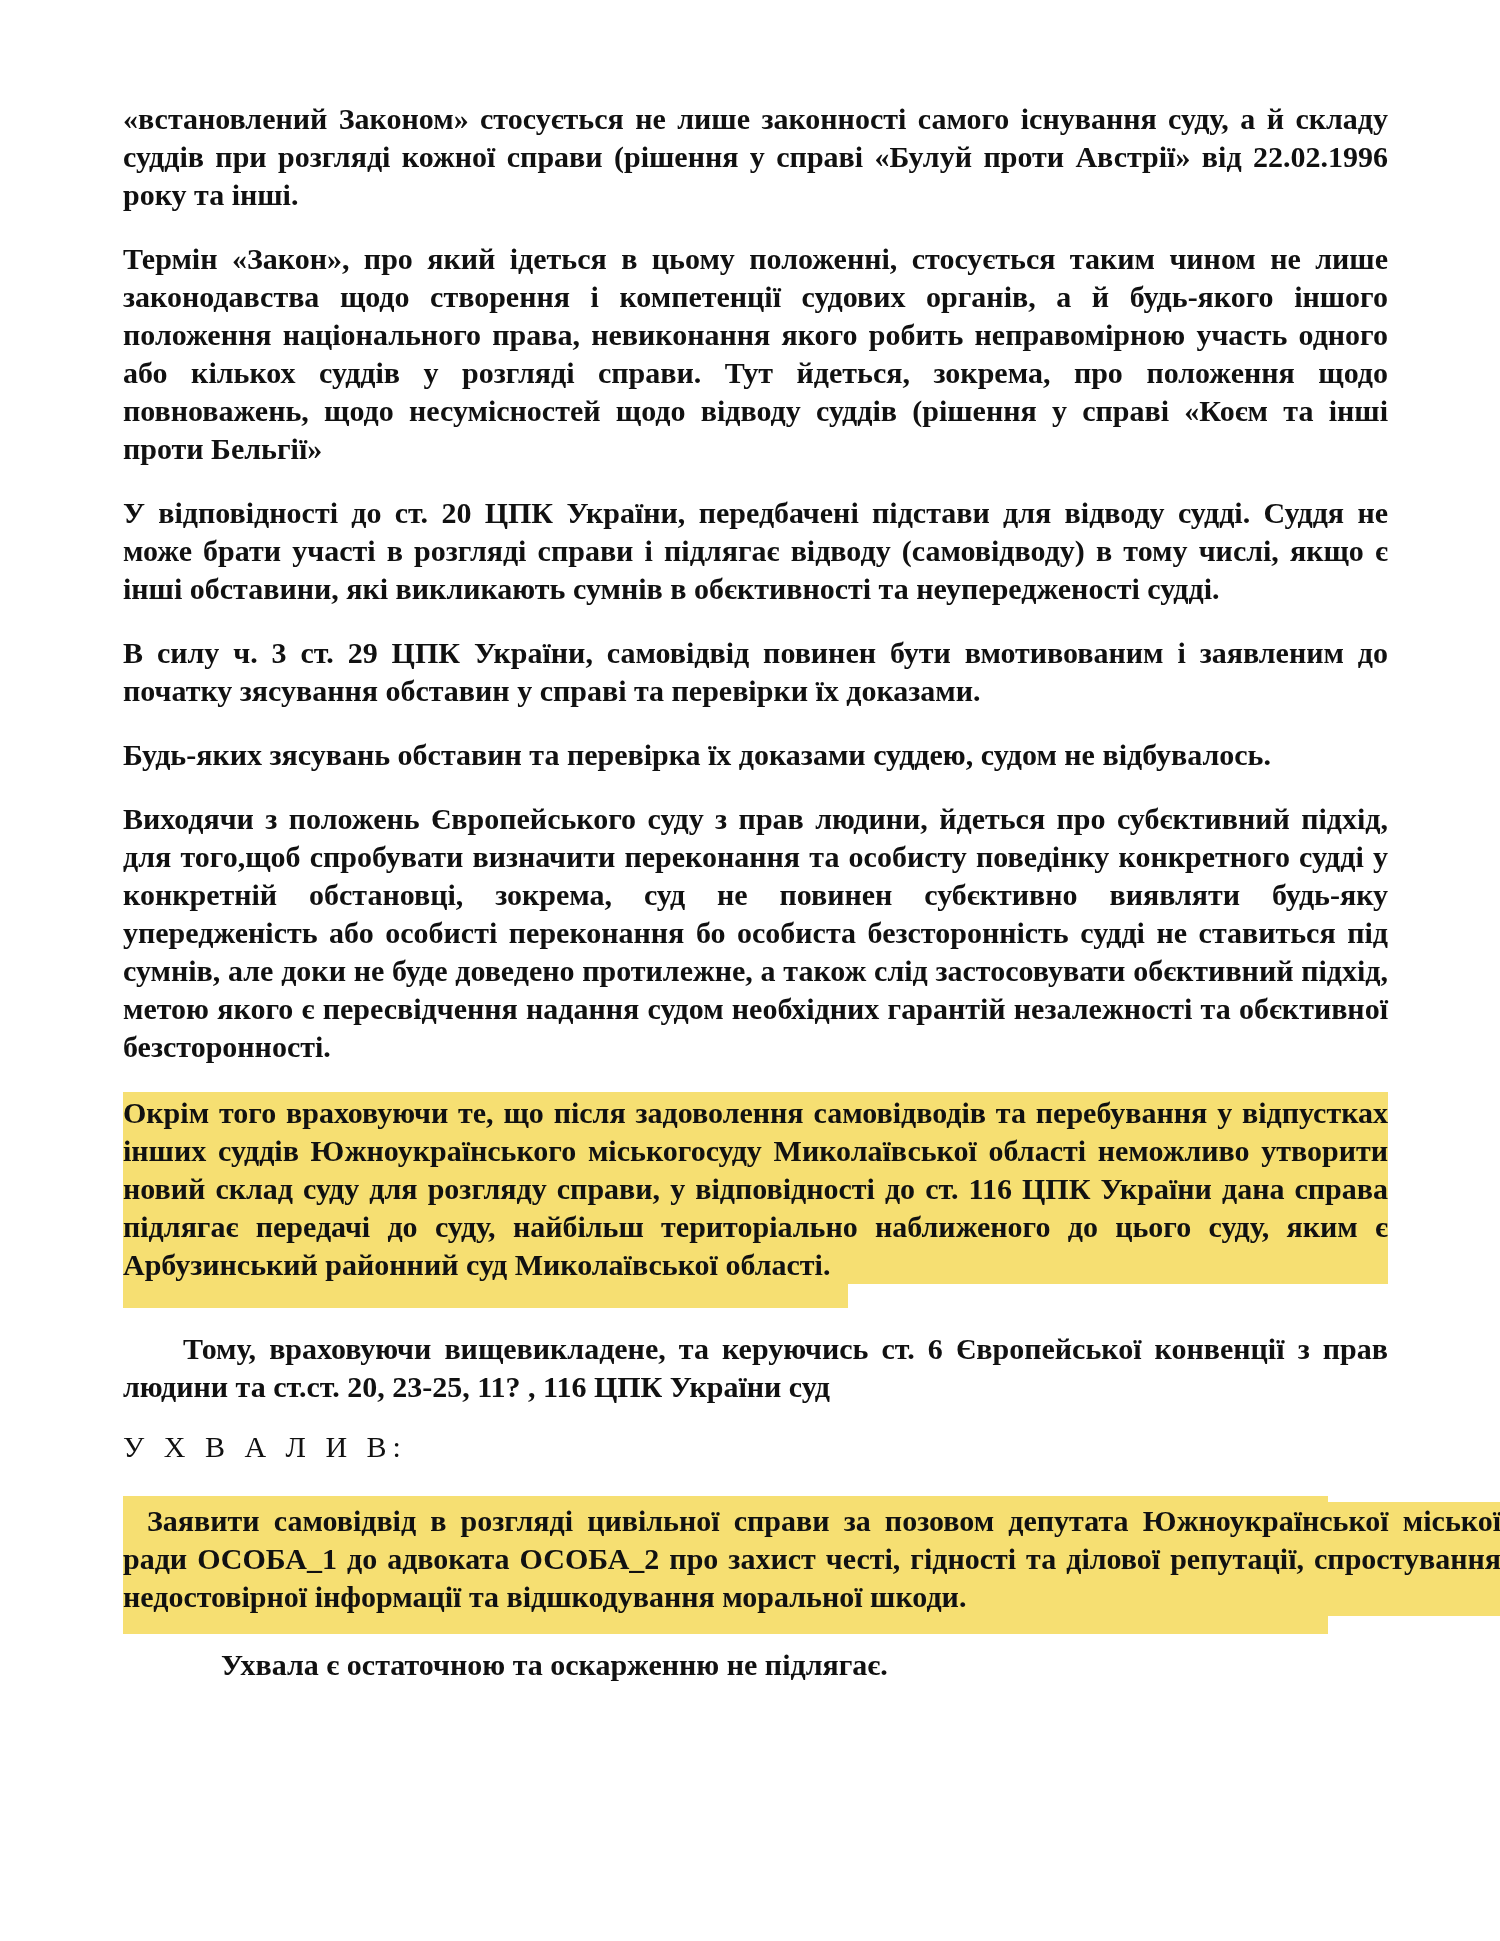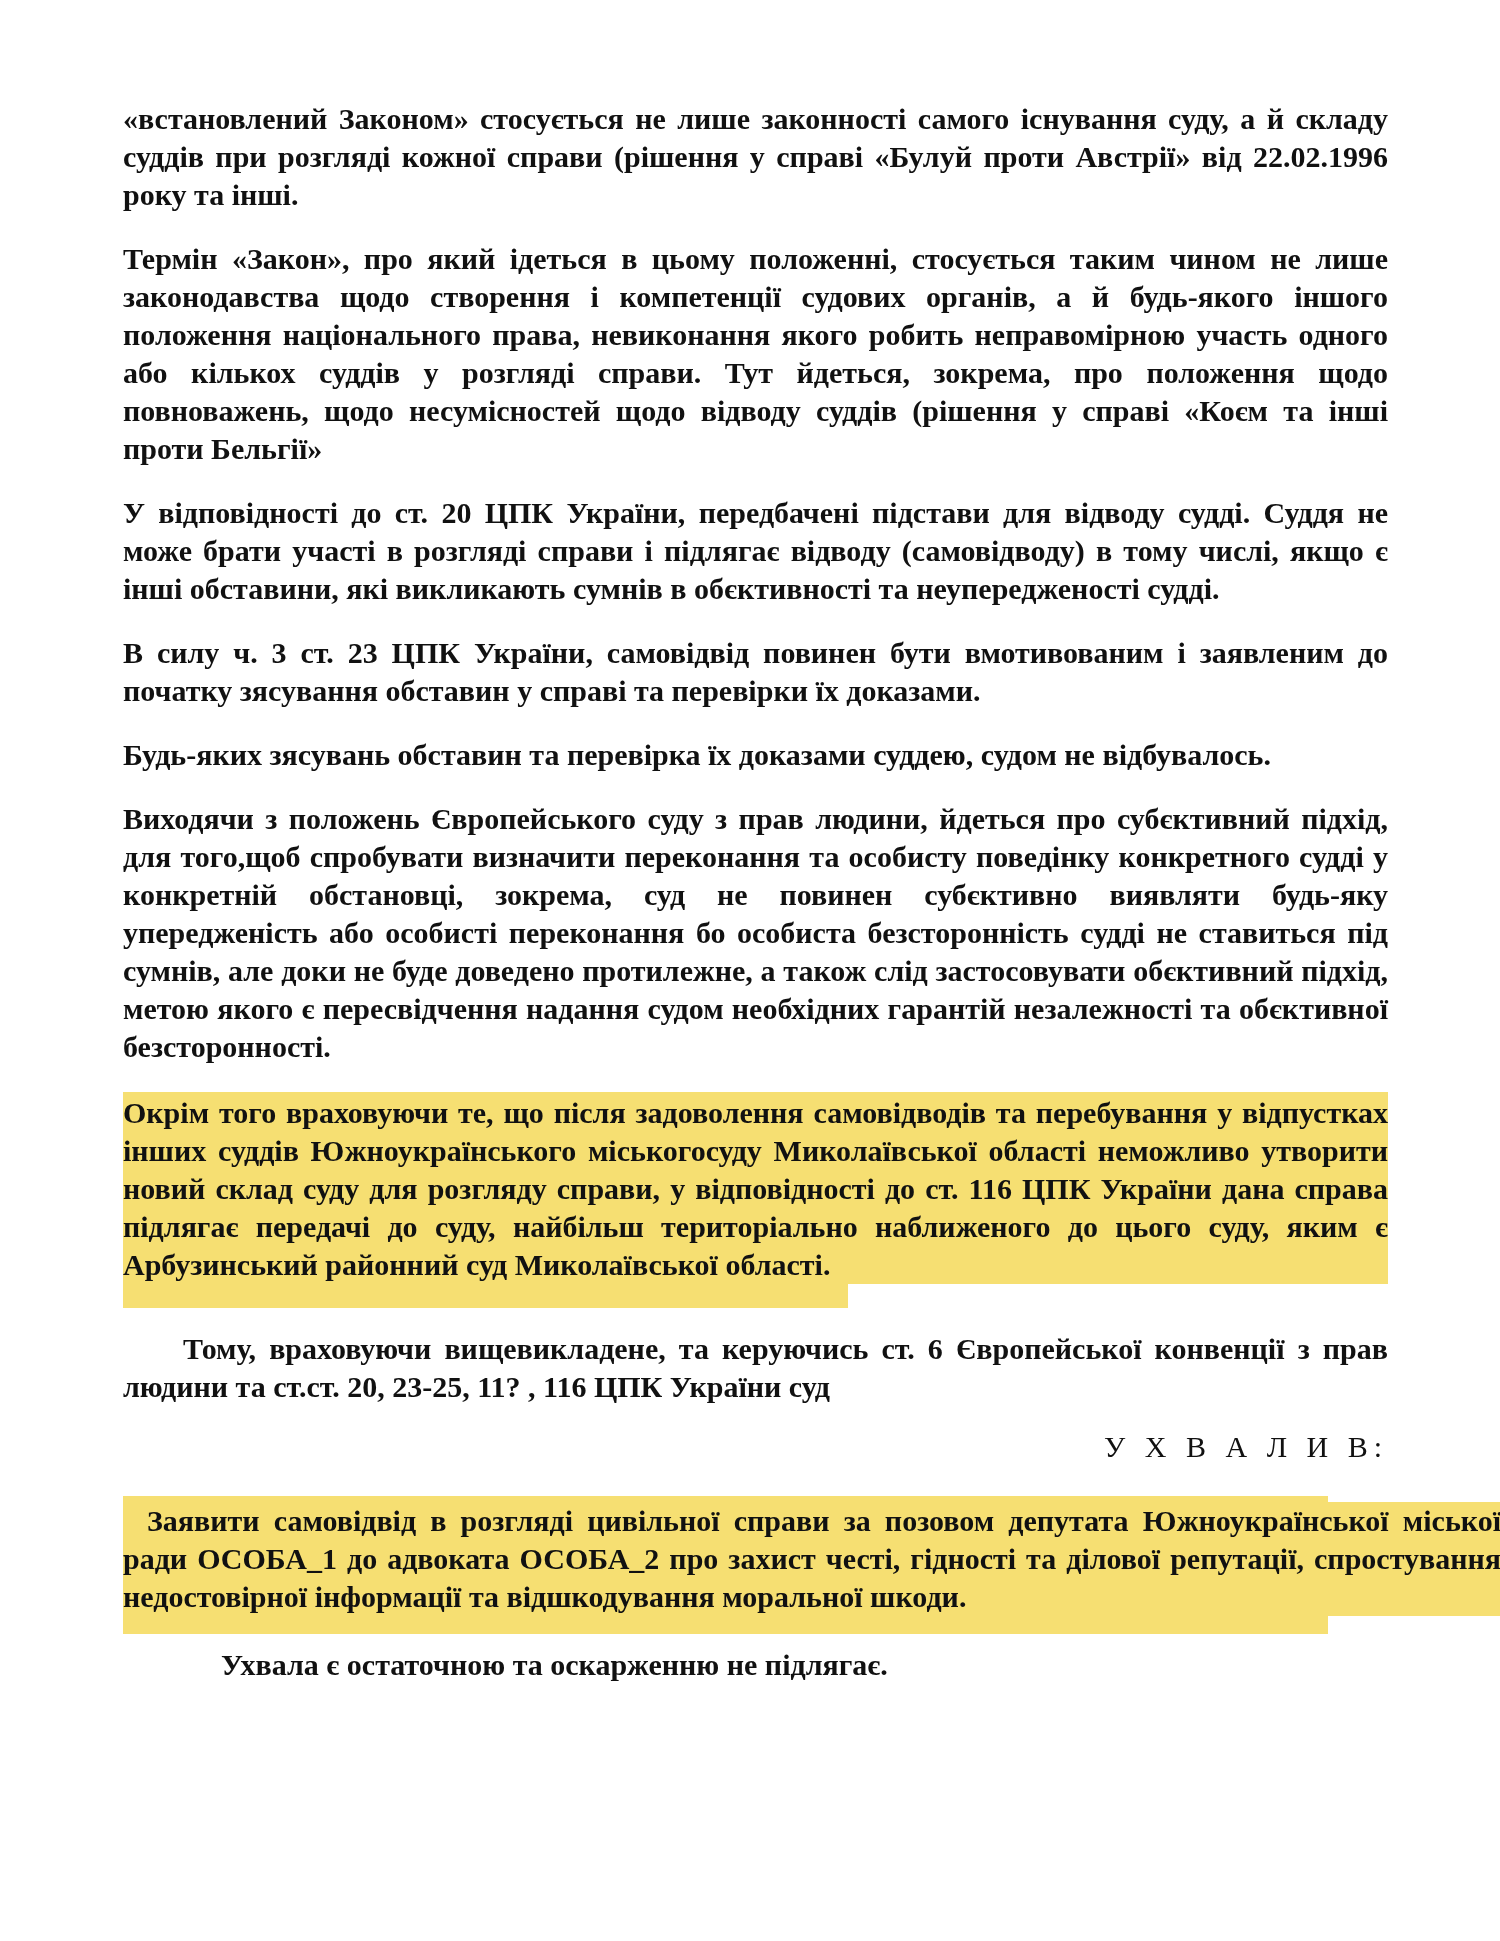--- a/index.html
+++ b/index.html
@@ -9,30 +9,30 @@
       font-family: "Liberation Serif", "DejaVu Serif", serif;
       font-size: 30px; line-height: 38px; color: #111111;
     }
     .para { margin: 0 0 26px 0; text-align: justify; font-weight: bold; }
     .para.last-left { text-align-last: left; }
     .hl { background: #f6df72; }
     .indent1 { text-indent: 60px; }
     .indent-small { text-indent: 24px; }
     .indent-mid { text-indent: 50px; }
     .indent-big { text-indent: 98px; }
-    .heading { text-align: right; letter-spacing: 6px; margin: 14px 0 30px 0; }
+    .heading { text-align: left; letter-spacing: 6px; margin: 14px 0 30px 0; }
   </style>
 </head>
 <body>
 
 <div class="page">
   <p class="para last-left">«встановлений Законом» стосується не лише законності самого існування суду, а й складу суддів при розгляді кожної справи (рішення у справі «Булуй проти Австрії» від 22.02.1996 року та інші.</p>
   <p class="para last-left">Термін «Закон», про який ідеться в цьому положенні, стосується таким чином не лише законодавства щодо створення і компетенції судових органів, а й будь-якого іншого положення національного права, невиконання якого робить неправомірною участь одного або кількох суддів у розгляді справи. Тут йдеться, зокрема, про положення щодо повноважень, щодо несумісностей щодо відводу суддів (рішення у справі «Коєм та інші проти Бельгії»</p>
   <p class="para last-left">У відповідності до ст. 20 ЦПК України, передбачені підстави для відводу судді. Суддя не може брати участі в розгляді справи і підлягає відводу (самовідводу) в тому числі, якщо є інші обставини, які викликають сумнів в обєктивності та неупередженості судді.</p>
-  <p class="para last-left">В силу ч. 3 ст. 23 ЦПК України, самовідвід повинен бути вмотивованим і заявленим до початку зясування обставин у справі та перевірки їх доказами.</p>
+  <p class="para last-left">В силу ч. 3 ст. 29 ЦПК України, самовідвід повинен бути вмотивованим і заявленим до початку зясування обставин у справі та перевірки їх доказами.</p>
   <p class="para last-left">Будь-яких зясувань обставин та перевірка їх доказами суддею, судом не відбувалось.</p>
   <p class="para last-left">Виходячи з положень Європейського суду з прав людини, йдеться про субєктивний підхід, для того,щоб спробувати визначити переконання та особисту поведінку конкретного судді у конкретній обстановці, зокрема, суд не повинен субєктивно виявляти будь-яку упередженість або особисті переконання бо особиста безсторонність судді не ставиться під сумнів, але доки не буде доведено протилежне, а також слід застосовувати обєктивний підхід, метою якого є пересвідчення надання судом необхідних гарантій незалежності та обєктивної безсторонності.</p>
 
   <div class="hl-wrap-outer">
     <p class="para last-left hl" style="margin-bottom:0;padding-top:2px;">Окрім того враховуючи те, що після задоволення самовідводів та перебування у відпустках інших суддів Южноукраїнського міськогосуду Миколаївської області неможливо утворити новий склад суду для розгляду справи, у відповідності до ст. 116 ЦПК України дана справа підлягає передачі до суду, найбільш територіально наближеного до цього суду, яким є Арбузинський районний суд Миколаївської області.</p>
     <div class="hl" style="width:725px;height:24px;margin-bottom:22px;"></div>
   </div>
 
   <p class="para last-left indent1" style="margin-bottom:22px;">Тому, враховуючи вищевикладене, та керуючись ст. 6 Європейської конвенції з прав людини та ст.ст. 20, 23-25, 11? , 116 ЦПК України суд</p>
 

